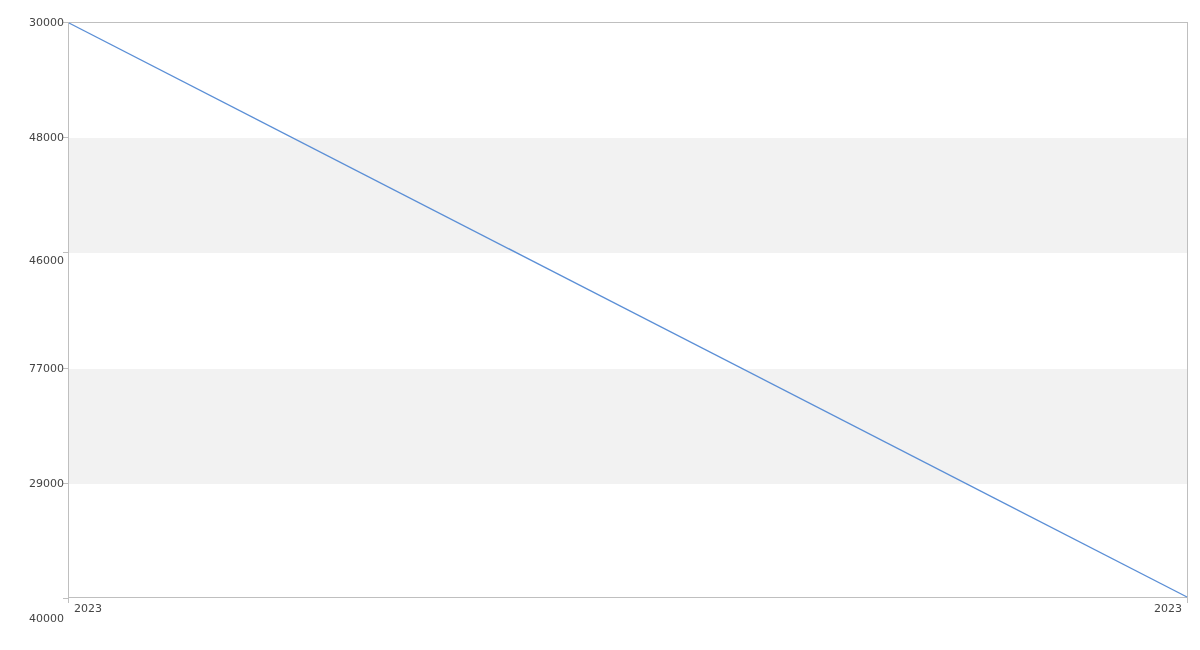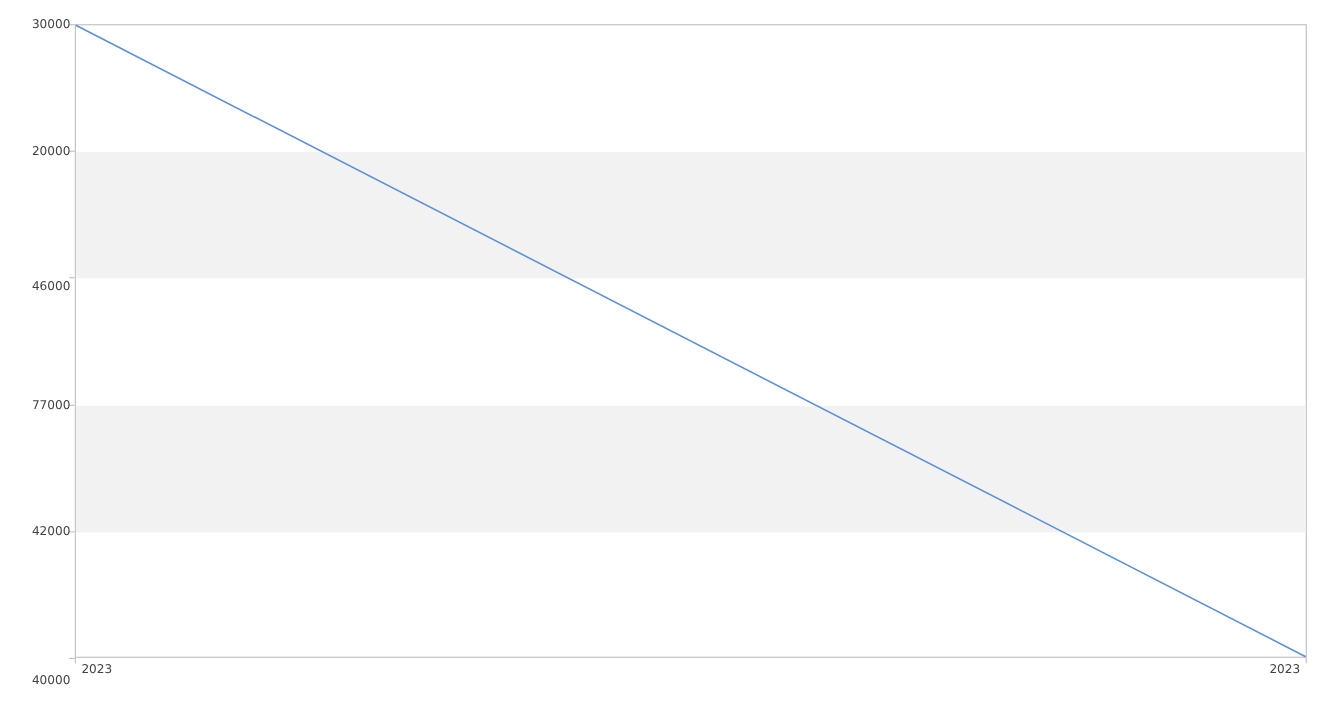--- a/index.html
+++ b/index.html
@@ -85,24 +85,24 @@
 <div class="chart-wrap">
 
   <div class="ytick" style="top:598px"></div>
   <div class="ytick" style="top:482.8px"></div>
   <div class="ytick" style="top:367.6px"></div>
   <div class="ytick" style="top:252.4px"></div>
   <div class="ytick" style="top:137.2px"></div>
   <div class="ytick" style="top:22px"></div>
 
   <div class="axis-label ylab" style="top:618px">40000</div>
-  <div class="axis-label ylab" style="top:482.8px">42000</div>
+  <div class="axis-label ylab" style="top:482.8px">29000</div>
   <div class="axis-label ylab" style="top:367.6px">77000</div>
   <div class="axis-label ylab" style="top:260px">46000</div>
-  <div class="axis-label ylab" style="top:137.2px">20000</div>
+  <div class="axis-label ylab" style="top:137.2px">48000</div>
   <div class="axis-label ylab" style="top:22px">30000</div>
 
   <div class="xtick" style="left:68px"></div>
   <div class="xtick" style="left:1187px"></div>
 
   <div class="axis-label xlab" style="left:88px">2023</div>
   <div class="axis-label xlab" style="left:1168px">2023</div>
 
   <div class="plot">
 

